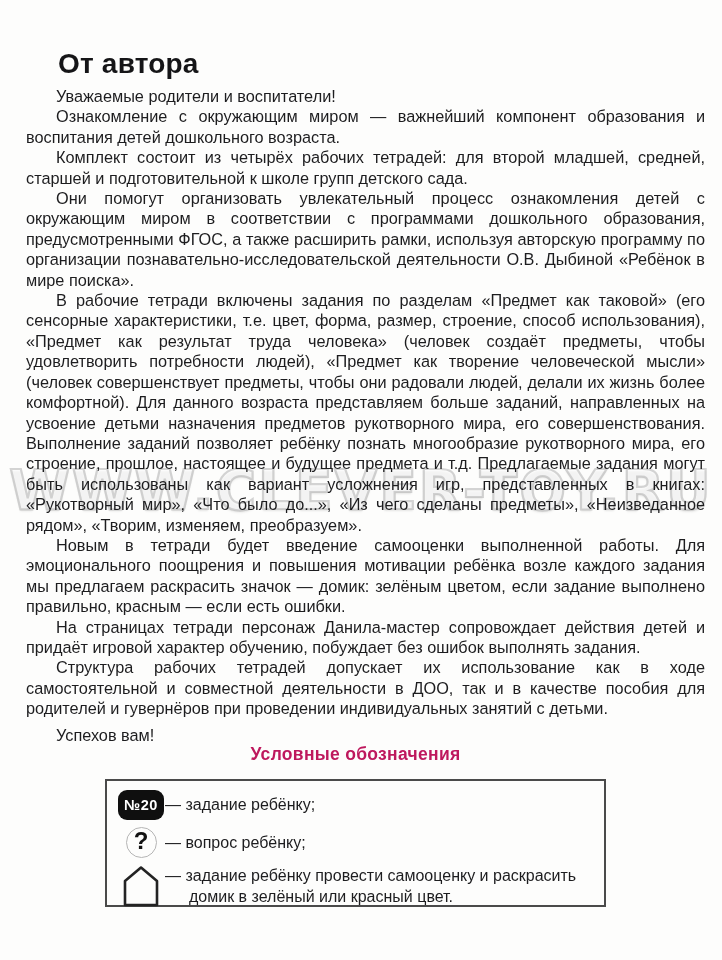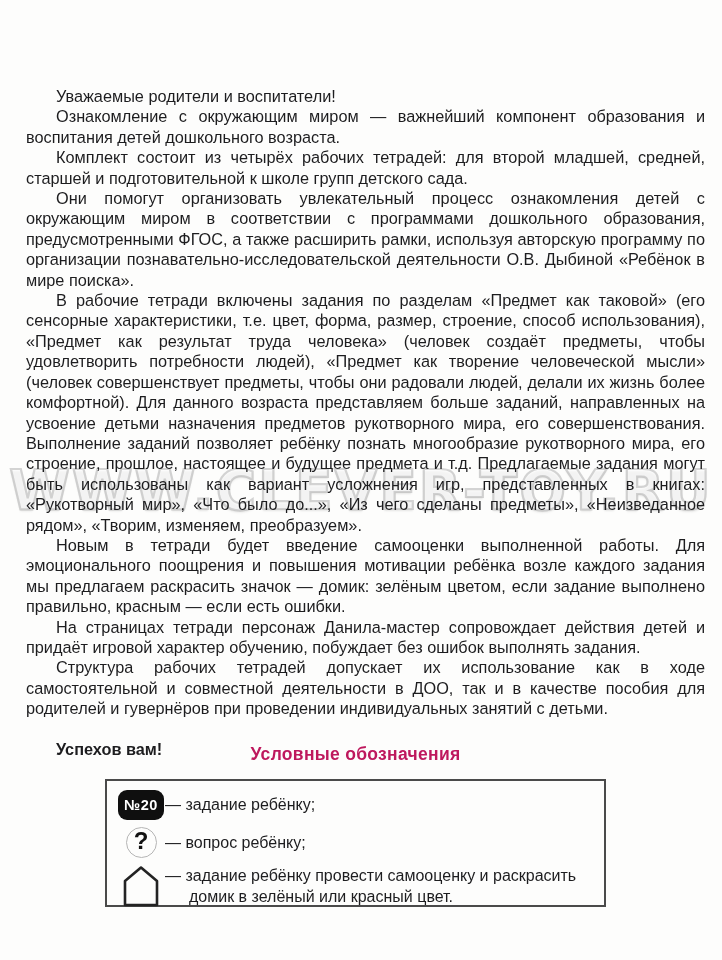--- a/index.html
+++ b/index.html
@@ -48,21 +48,21 @@
     font-size:16.3px;
     line-height:20.4px;
     color:#1d1d1f;
   }
   .para{
     margin:0;
     text-align:justify;
     text-indent:30px;
   }
   .para.greeting{text-align:left;}
-  .para.closing{margin-top:20px;text-align:left;font-weight:bold;}
+  .para.closing{margin-top:6px;text-align:left;}
   .legend-title{
     position:absolute;
     top:744px;left:105px;
     width:501px;
     z-index:2;
     margin:0;
     text-align:center;
     font-size:17.5px;
     font-weight:bold;
     color:#be185d;
@@ -130,20 +130,21 @@
     text-indent:-24px;
   }
 </style>
 </head>
 <body>
 
 <div class="page">
 
   <div class="watermark">WWW.CLEVER-TOY.RU</div>
 
+  <h1 class="title">От автора</h1>
 
   <div class="body">
     <p class="para greeting">Уважаемые родители и воспитатели!</p>
     <p class="para">Ознакомление с окружающим миром — важнейший компонент образования и воспитания детей дошкольного возраста.</p>
     <p class="para">Комплект состоит из четырёх рабочих тетрадей: для второй младшей, средней, старшей и подготовительной к школе групп детского сада.</p>
     <p class="para">Они помогут организовать увлекательный процесс ознакомления детей с окружающим миром в соответствии с программами дошкольного образования, предусмотренными ФГОС, а также расширить рамки, используя авторскую программу по организации познавательно-исследовательской деятельности О.В. Дыбиной «Ребёнок в мире поиска».</p>
     <p class="para">В рабочие тетради включены задания по разделам «Предмет как таковой» (его сенсорные характеристики, т.е. цвет, форма, размер, строение, способ использования), «Предмет как результат труда человека» (человек создаёт предметы, чтобы удовлетворить потребности людей), «Предмет как творение человеческой мысли» (человек совершенствует предметы, чтобы они радовали людей, делали их жизнь более комфортной). Для данного возраста представляем больше заданий, направленных на усвоение детьми назначения предметов рукотворного мира, его совершенствования. Выполнение заданий позволяет ребёнку познать многообразие рукотворного мира, его строение, прошлое, настоящее и будущее предмета и т.д. Предлагаемые задания могут быть использованы как вариант усложнения игр, представленных в книгах: «Рукотворный мир», «Что было до...», «Из чего сделаны предметы», «Неизведанное рядом», «Творим, изменяем, преобразуем».</p>
     <p class="para">Новым в тетради будет введение самооценки выполненной работы. Для эмоционального поощрения и повышения мотивации ребёнка возле каждого задания мы предлагаем раскрасить значок — домик: зелёным цветом, если задание выполнено правильно, красным — если есть ошибки.</p>
     <p class="para">На страницах тетради персонаж Данила-мастер сопровождает действия детей и придаёт игровой характер обучению, побуждает без ошибок выполнять задания.</p>
     <p class="para">Структура рабочих тетрадей допускает их использование как в ходе самостоятельной и совместной деятельности в ДОО, так и в качестве пособия для родителей и гувернёров при проведении индивидуальных занятий с детьми.</p>

